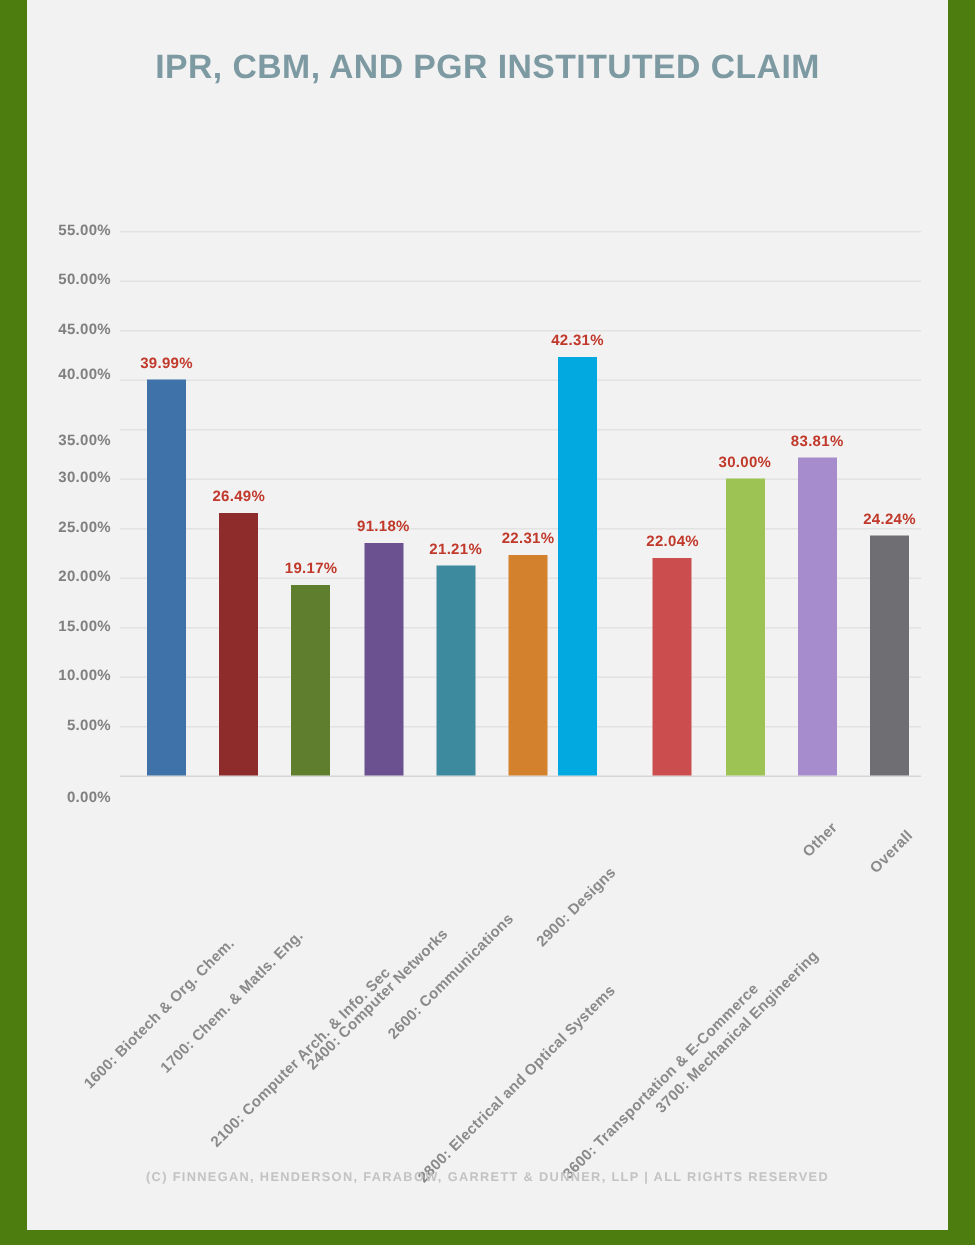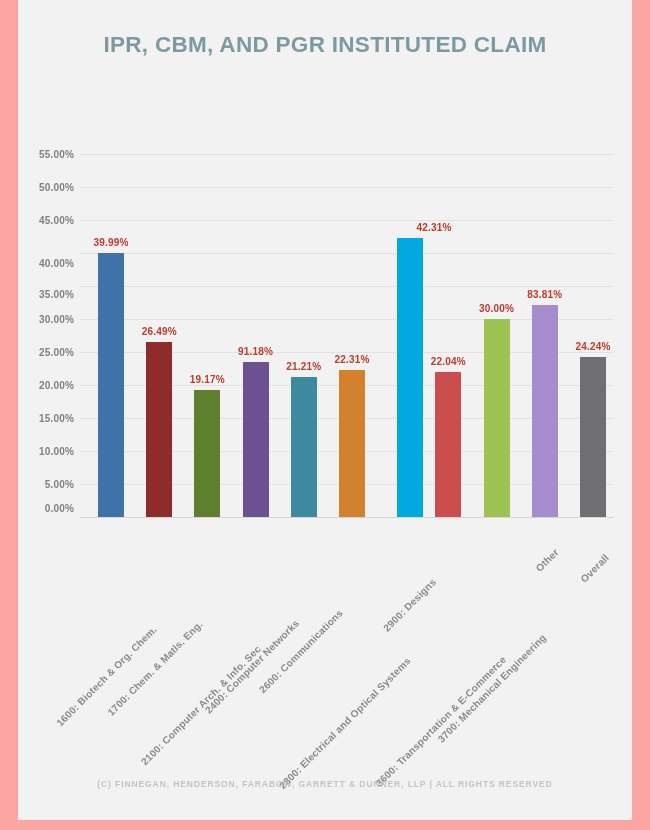--- a/index.html
+++ b/index.html
@@ -10,21 +10,21 @@
   body {
     width: 650px;
     height: 830px;
     font-family: "Liberation Sans", sans-serif;
     overflow: hidden;
   }
   #page {
     position: relative;
     width: 650px;
     height: 830px;
-    background: #fca5a5;
+    background: #4d7c0f;
     box-sizing: border-box;
     text-decoration: underline;
   }
   #card {
     position: absolute;
     left: 18px;
     top: 0px;
     width: 614px;
     height: 820px;
     background: #f2f2f2;
@@ -142,37 +142,37 @@
 
 <div id="page">
   <div id="card">
 
     <div id="chart-title">
       <span class="tline">IPR, CBM, AND PGR INSTITUTED CLAIM</span>
     </div>
 
     <div id="plot">
         <div class="gridline baseline" style="top: 363px;"></div>
-        <div class="ytick" style="top: 354px;">0.00%</div>
+        <div class="ytick" style="top: 378px;">0.00%</div>
         <div class="gridline" style="top: 330px;"></div>
         <div class="ytick" style="top: 330px;">5.00%</div>
         <div class="gridline" style="top: 297px;"></div>
         <div class="ytick" style="top: 297px; text-align: right;">10.00%</div>
         <div class="gridline" style="top: 264px;"></div>
         <div class="ytick" style="top: 264px;">15.00%</div>
         <div class="gridline" style="top: 231px;"></div>
         <div class="ytick" style="top: 231px;">20.00%</div>
         <div class="gridline" style="top: 198px;"></div>
         <div class="ytick" style="top: 198px;">25.00%</div>
         <div class="gridline" style="top: 165px;"></div>
         <div class="ytick" style="top: 165px;">30.00%</div>
         <div class="gridline" style="top: 132px;"></div>
         <div class="ytick" style="top: 140px;">35.00%</div>
         <div class="gridline" style="top: 99px;"></div>
-        <div class="ytick" style="top: 109px;">40.00%</div>
+        <div class="ytick" style="top: 96px;">40.00%</div>
         <div class="gridline" style="top: 66px;"></div>
         <div class="ytick" style="top: 66px;">45.00%</div>
         <div class="gridline" style="top: 33px;"></div>
         <div class="ytick" style="top: 33px;">50.00%</div>
         <div class="gridline" style="top: 0px;"></div>
         <div class="ytick" style="top: 0px;">55.00%</div>
         <div class="bar-slot" style="left: 18px;">
           <div class="bar" style="height: 263.934px; background: rgb(63, 114, 168);"></div>
           <div class="bar-label" style="bottom: 268.934px;">39.99%</div>
           <div class="xlabel">1600: Biotech &amp; Org. Chem.</div>
@@ -195,21 +195,21 @@
         <div class="bar-slot" style="left: 210.8px;">
           <div class="bar" style="height: 139.986px; background: rgb(61, 138, 158);"></div>
           <div class="bar-label" style="bottom: 144.986px;">21.21%</div>
           <div class="xlabel">2600: Communications</div>
         </div>
         <div class="bar-slot" style="left: 259px;">
           <div class="bar" style="height: 147.246px; background: rgb(212, 129, 46);"></div>
           <div class="bar-label" style="bottom: 152.246px;">22.31%</div>
           <div class="xlabel">2800: Electrical and Optical Systems</div>
         </div>
-        <div class="bar-slot" style="left: 317px; padding-left: 48px;">
+        <div class="bar-slot" style="left: 292px;">
           <div class="bar" style="height: 279.246px; background: rgb(2, 168, 224);"></div>
           <div class="bar-label" style="bottom: 284.246px;">42.31%</div>
           <div class="xlabel">2900: Designs</div>
         </div>
         <div class="bar-slot" style="left: 355.4px;">
           <div class="bar" style="height: 145.464px; background: rgb(204, 77, 77);"></div>
           <div class="bar-label" style="bottom: 150.464px;">22.04%</div>
           <div class="xlabel">3600: Transportation &amp; E-Commerce</div>
         </div>
         <div class="bar-slot" style="left: 403.6px;">

